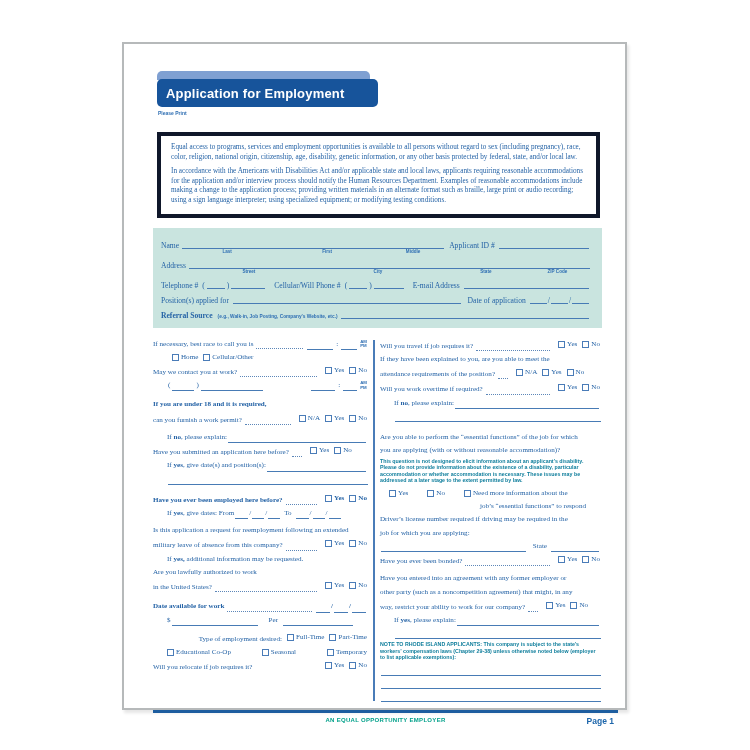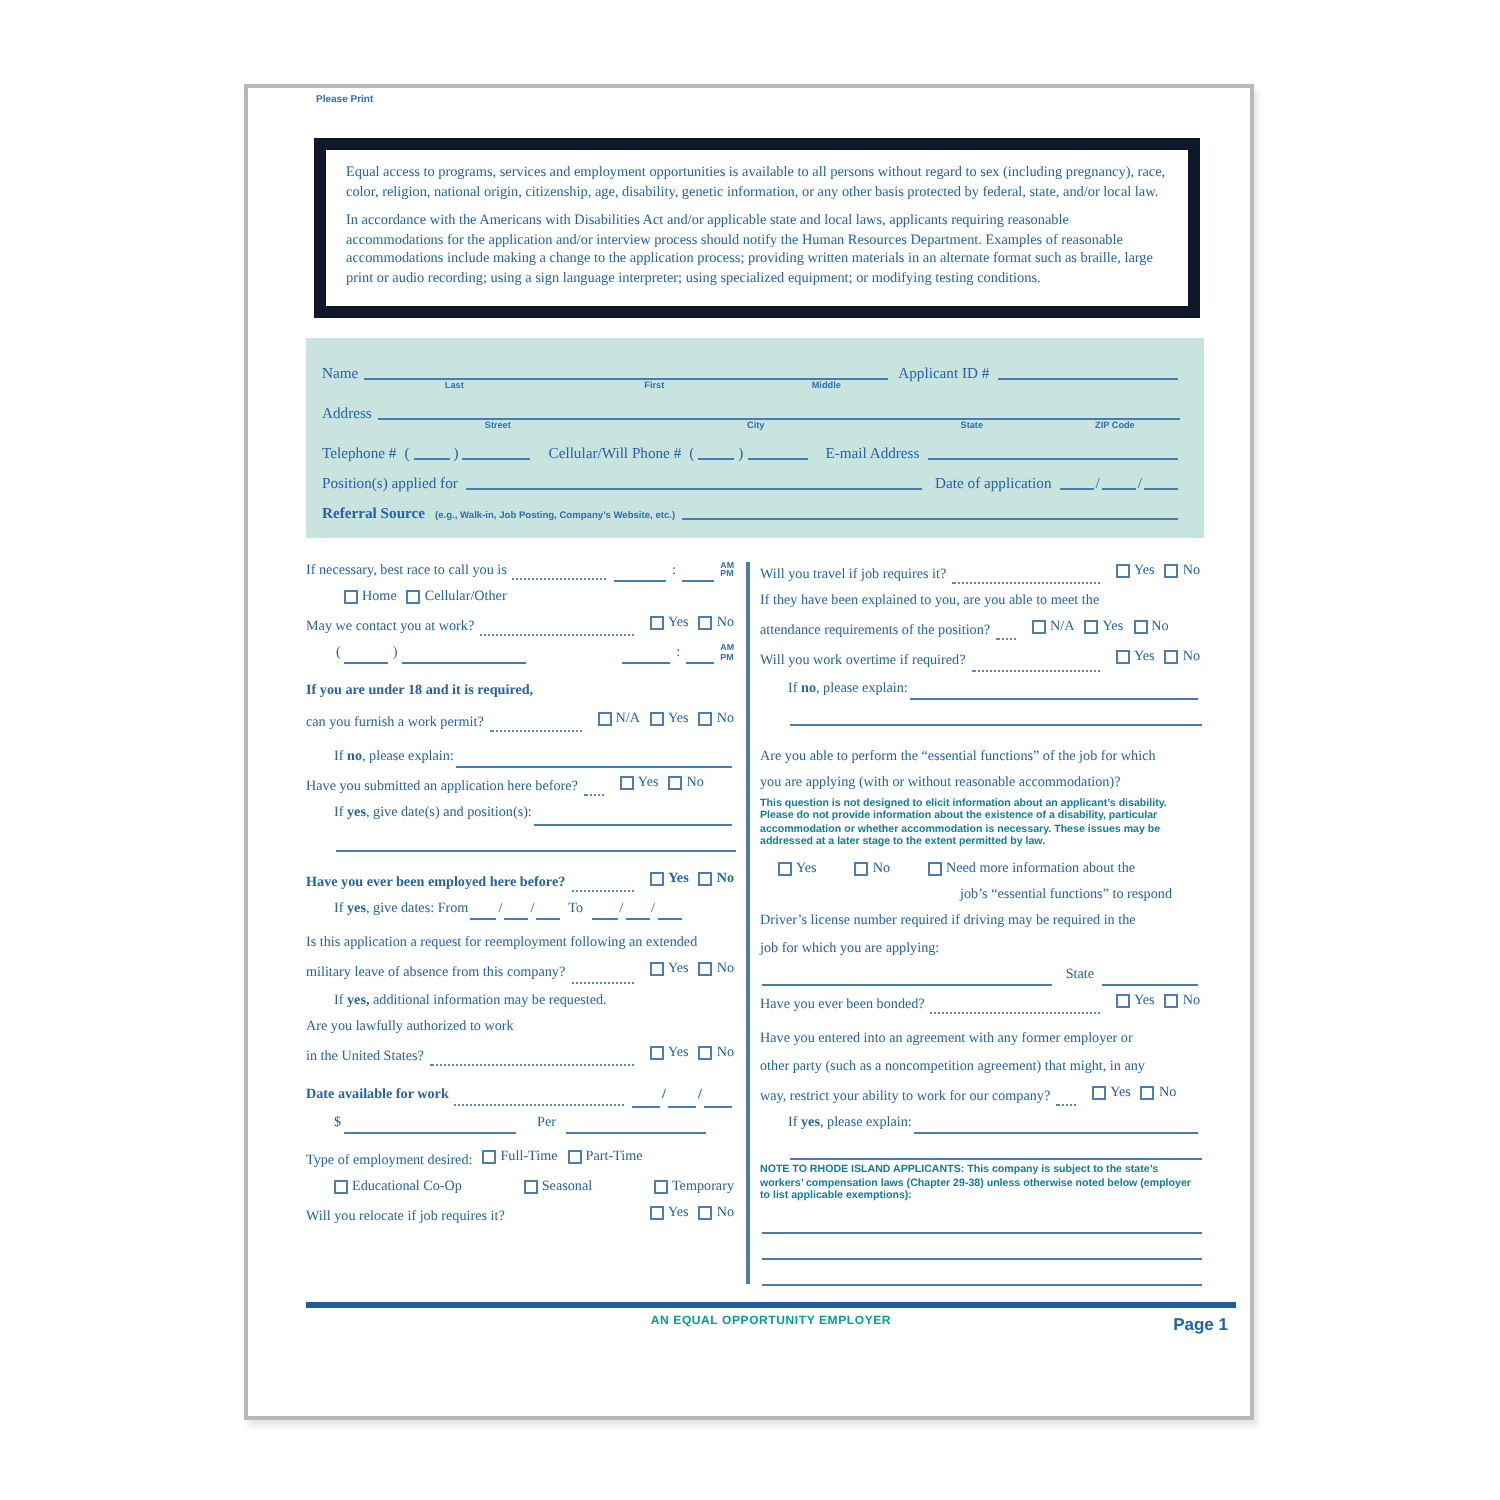--- a/index.html
+++ b/index.html
@@ -10,21 +10,21 @@
 
   
   .banner-wrap{margin:27px 0 0 4px;width:221px;}
   .banner-light{width:213px;height:9px;background:#7fa0d2;border-radius:5px 5px 0 0;}
   .banner{width:221px;height:28px;background:#17549b;border-radius:5px;margin-top:-1px;
           display:flex;align-items:center;}
   .banner span{font:bold 13px "Liberation Sans",sans-serif;color:#fff;padding-left:9px;letter-spacing:.2px;}
   .please-print{font:bold 5px "Liberation Sans",sans-serif;color:#2f6fb3;margin:3px 0 0 5px;}
 
   
-  .notice{margin:16px 0 0 4px;width:443px;border:6px solid #0f172a;padding:7px 10px 8px 10px;
+  .notice{margin:16px 0 0 4px;width:443px;border:4px solid #0f172a;padding:7px 10px 8px 10px;
           font-size:7.2px;line-height:9.6px;}
   .notice p{margin:0;}
   .notice p + p{margin-top:5px;}
 
   
   .ident{margin:10px 0 0 0;width:449px;background:#c9e4df;padding:13px 12px 6px 8px;font-size:7.6px;}
   .irow{display:flex;align-items:baseline;white-space:nowrap;margin-bottom:6px;}
   .irow .lbl{flex:none;padding-right:3px;}
   .irow .b{font-weight:bold;}
   .note-sm{font:bold 4.8px "Liberation Sans",sans-serif;color:#2f6fb3;padding:0 2px;}
@@ -66,20 +66,26 @@
   .eoe{position:absolute;left:0;right:0;text-align:center;
        font:bold 6px "Liberation Sans",sans-serif;color:#00a08a;letter-spacing:.3px;}
   .pageno{position:absolute;right:4px;top:-1px;font:bold 8.5px "Liberation Sans",sans-serif;color:#1d66ab;}
 </style>
 </head>
 <body>
 
 <div class="sheet">
 <div class="content">
 
+  <div class="banner-wrap">
+    <div class="banner-light"></div>
+    <div class="banner">
+      <span>Application for Employment</span>
+    </div>
+  </div>
   <div class="please-print">Please Print</div>
 
   <div class="notice">
     <p>Equal access to programs, services and employment opportunities is available to all persons without regard to sex (including pregnancy), race, color, religion, national origin, citizenship, age, disability, genetic information, or any other basis protected by federal, state, and/or local law.</p>
     <p>In accordance with the Americans with Disabilities Act and/or applicable state and local laws, applicants requiring reasonable accommodations for the application and/or interview process should notify the Human Resources Department. Examples of reasonable accommodations include making a change to the application process; providing written materials in an alternate format such as braille, large print or audio recording; using a sign language interpreter; using specialized equipment; or modifying testing conditions.</p>
   </div>
 
   <div class="ident">
 
     <div class="irow subrow">
@@ -315,21 +321,21 @@
         <span class="bl" style="width:14px"></span>
       </div>
 
       <div class="q in">
         <span>$</span>
         <span class="bl" style="width:86px"></span>
         <span style="padding:0 4px 0 10px">Per</span>
         <span class="bl" style="width:70px"></span>
       </div>
 
-      <div class="q g4" style="justify-content:flex-start">
+      <div class="q g4" style="justify-content:flex-end">
         <span>Type of employment desired:</span>
         <span class="opt">
               <span class="cb"></span>
               <span>Full-Time</span>
             </span>
         <span class="opt">
               <span class="cb"></span>
               <span>Part-Time</span>
             </span>
       </div>

